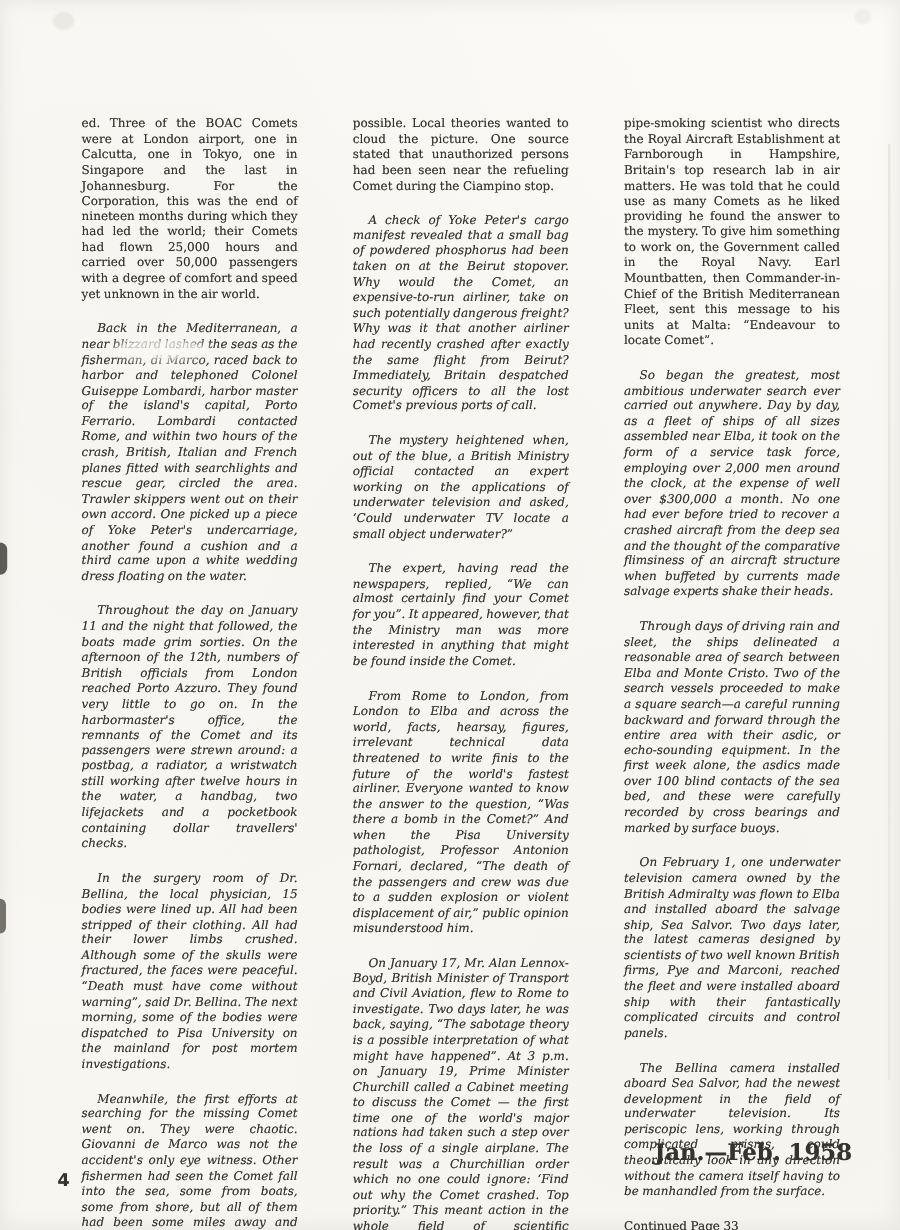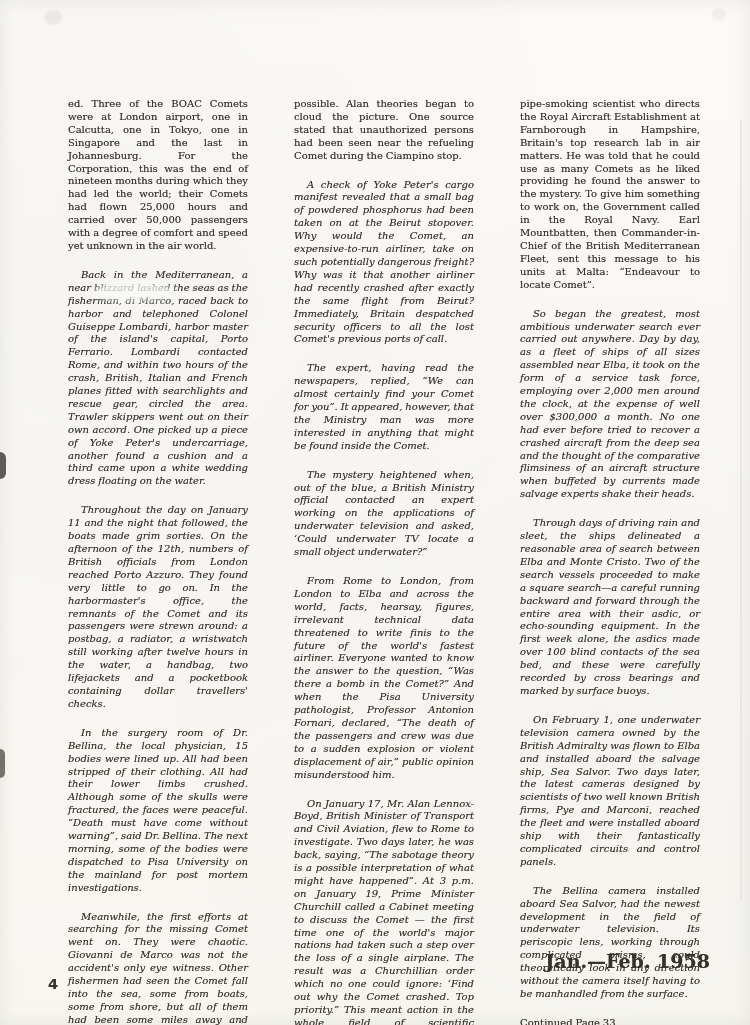--- a/index.html
+++ b/index.html
@@ -85,24 +85,24 @@
 
   <div class="columns">
     <div class="col">
         <p class="para">ed. Three of the BOAC Comets were at London airport, one in Calcutta, one in Tokyo, one in Singapore and the last in Johannesburg. For the Corporation, this was the end of nineteen months during which they had led the world; their Comets had flown 25,000 hours and carried over 50,000 passengers with a degree of comfort and speed yet unknown in the air world.</p>
         <p class="para indent">Back in the Mediterranean, a near blizzard lashed the seas as the fisherman, di Marco, raced back to harbor and telephoned Colonel Guiseppe Lombardi, harbor master of the island's capital, Porto Ferrario. Lombardi contacted Rome, and within two hours of the crash, British, Italian and French planes fitted with searchlights and rescue gear, circled the area. Trawler skippers went out on their own accord. One picked up a piece of Yoke Peter's undercarriage, another found a cushion and a third came upon a white wedding dress floating on the water.</p>
         <p class="para indent">Throughout the day on January 11 and the night that followed, the boats made grim sorties. On the afternoon of the 12th, numbers of British officials from London reached Porto Azzuro. They found very little to go on. In the harbormaster's office, the remnants of the Comet and its passengers were strewn around: a postbag, a radiator, a wristwatch still working after twelve hours in the water, a handbag, two lifejackets and a pocketbook containing dollar travellers' checks.</p>
         <p class="para indent">In the surgery room of Dr. Bellina, the local physician, 15 bodies were lined up. All had been stripped of their clothing. All had their lower limbs crushed. Although some of the skulls were fractured, the faces were peaceful. “Death must have come without warning”, said Dr. Bellina. The next morning, some of the bodies were dispatched to Pisa University on the mainland for post mortem investigations.</p>
         <p class="para indent">Meanwhile, the first efforts at searching for the missing Comet went on. They were chaotic. Giovanni de Marco was not the accident's only eye witness. Other fishermen had seen the Comet fall into the sea, some from boats, some from shore, but all of them had been some miles away and roughly in the same direction which made a cross bearing im-</p>
       </div>
     <div class="col">
-        <p class="para">possible. Alan theories began to cloud the picture. One source stated that unauthorized persons had been seen near the refueling Comet during the Ciampino stop.</p>
+        <p class="para">possible. Local theories wanted to cloud the picture. One source stated that unauthorized persons had been seen near the refueling Comet during the Ciampino stop.</p>
         <p class="para indent">A check of Yoke Peter's cargo manifest revealed that a small bag of powdered phosphorus had been taken on at the Beirut stopover. Why would the Comet, an expensive-to-run airliner, take on such potentially dangerous freight? Why was it that another airliner had recently crashed after exactly the same flight from Beirut? Immediately, Britain despatched security officers to all the lost Comet's previous ports of call.</p>
+        <p class="para indent">The mystery heightened when, out of the blue, a British Ministry official contacted an expert working on the applications of underwater television and asked, ‘Could underwater TV locate a small object underwater?”</p>
         <p class="para indent">The expert, having read the newspapers, replied, “We can almost certainly find your Comet for you”. It appeared, however, that the Ministry man was more interested in anything that might be found inside the Comet.</p>
-        <p class="para indent">The mystery heightened when, out of the blue, a British Ministry official contacted an expert working on the applications of underwater television and asked, ‘Could underwater TV locate a small object underwater?”</p>
         <p class="para indent">From Rome to London, from London to Elba and across the world, facts, hearsay, figures, irrelevant technical data threatened to write finis to the future of the world's fastest airliner. Everyone wanted to know the answer to the question, “Was there a bomb in the Comet?” And when the Pisa University pathologist, Professor Antonion Fornari, declared, “The death of the passengers and crew was due to a sudden explosion or violent displacement of air,” public opinion misunderstood him.</p>
         <p class="para indent">On January 17, Mr. Alan Lennox-Boyd, British Minister of Transport and Civil Aviation, flew to Rome to investigate. Two days later, he was back, saying, “The sabotage theory is a possible interpretation of what might have happened”. At 3 p.m. on January 19, Prime Minister Churchill called a Cabinet meeting to discuss the Comet — the first time one of the world's major nations had taken such a step over the loss of a single airplane. The result was a Churchillian order which no one could ignore: ‘Find out why the Comet crashed. Top priority.” This meant action in the whole field of scientific investigation. The call went out to Sir Arnold Hall, the quiet,</p>
       </div>
     <div class="col">
         <p class="para">pipe-smoking scientist who directs the Royal Aircraft Establishment at Farnborough in Hampshire, Britain's top research lab in air matters. He was told that he could use as many Comets as he liked providing he found the answer to the mystery. To give him something to work on, the Government called in the Royal Navy. Earl Mountbatten, then Commander-in-Chief of the British Mediterranean Fleet, sent this message to his units at Malta: “Endeavour to locate Comet”.</p>
         <p class="para indent">So began the greatest, most ambitious underwater search ever carried out anywhere. Day by day, as a fleet of ships of all sizes assembled near Elba, it took on the form of a service task force, employing over 2,000 men around the clock, at the expense of well over $300,000 a month. No one had ever before tried to recover a crashed aircraft from the deep sea and the thought of the comparative flimsiness of an aircraft structure when buffeted by currents made salvage experts shake their heads.</p>
         <p class="para indent">Through days of driving rain and sleet, the ships delineated a reasonable area of search between Elba and Monte Cristo. Two of the search vessels proceeded to make a square search—a careful running backward and forward through the entire area with their asdic, or echo-sounding equipment. In the first week alone, the asdics made over 100 blind contacts of the sea bed, and these were carefully recorded by cross bearings and marked by surface buoys.</p>
         <p class="para indent">On February 1, one underwater television camera owned by the British Admiralty was flown to Elba and installed aboard the salvage ship, Sea Salvor. Two days later, the latest cameras designed by scientists of two well known British firms, Pye and Marconi, reached the fleet and were installed aboard ship with their fantastically complicated circuits and control panels.</p>
         <p class="para indent">The Bellina camera installed aboard Sea Salvor, had the newest development in the field of underwater television. Its periscopic lens, working through complicated prisms, could theoretically look in any direction without the camera itself having to be manhandled from the surface.</p>
         <p class="para center">Continued Page 33</p>

